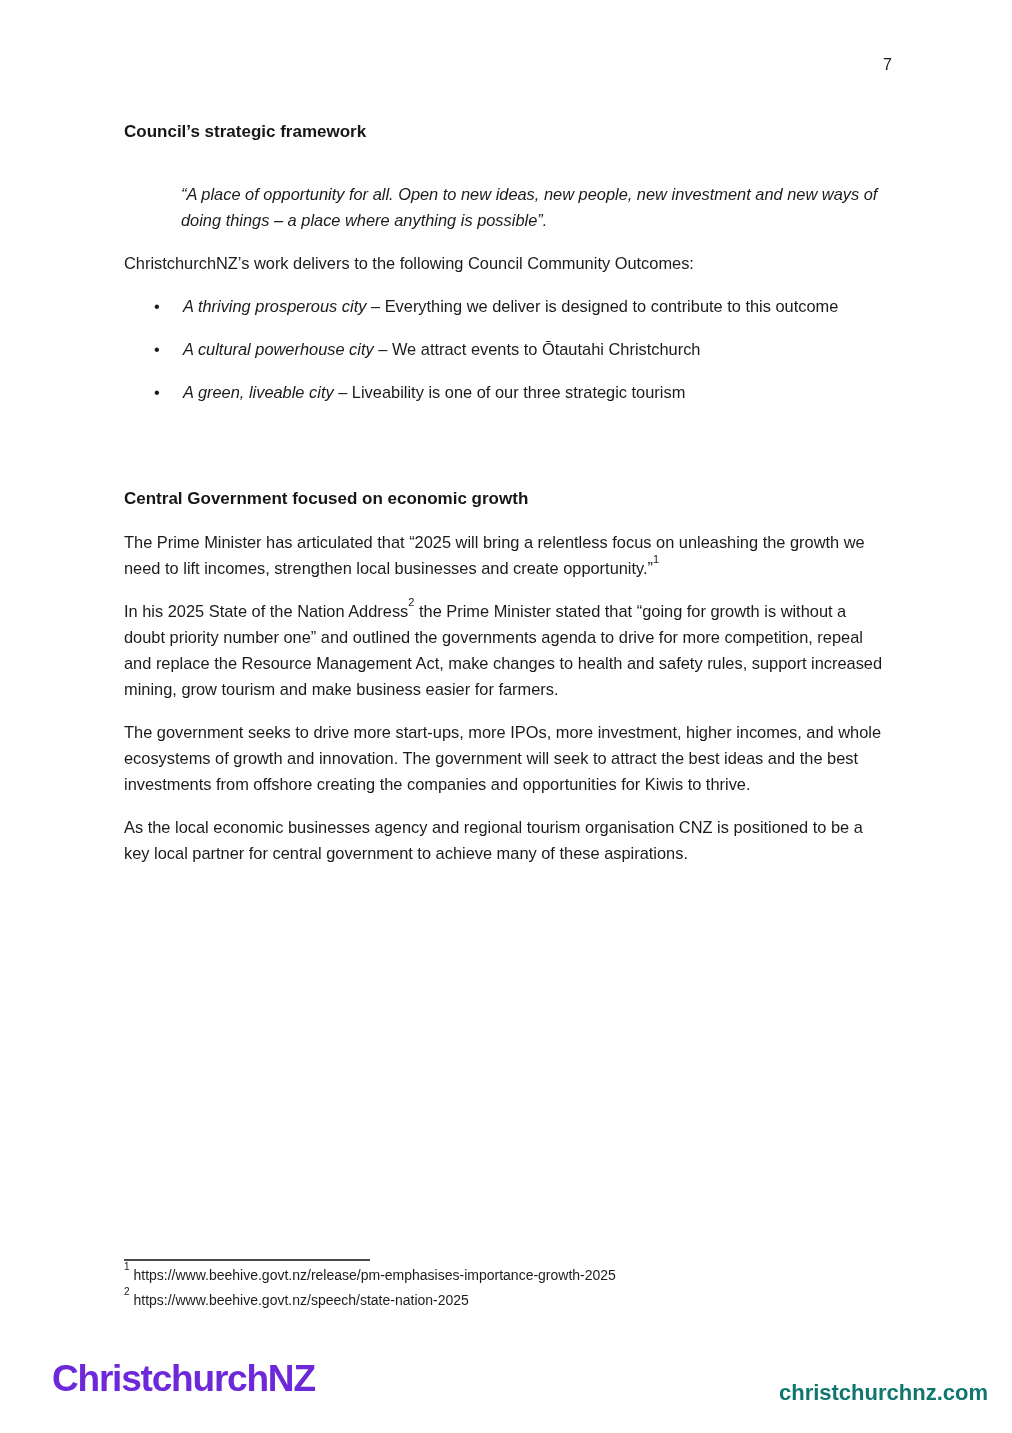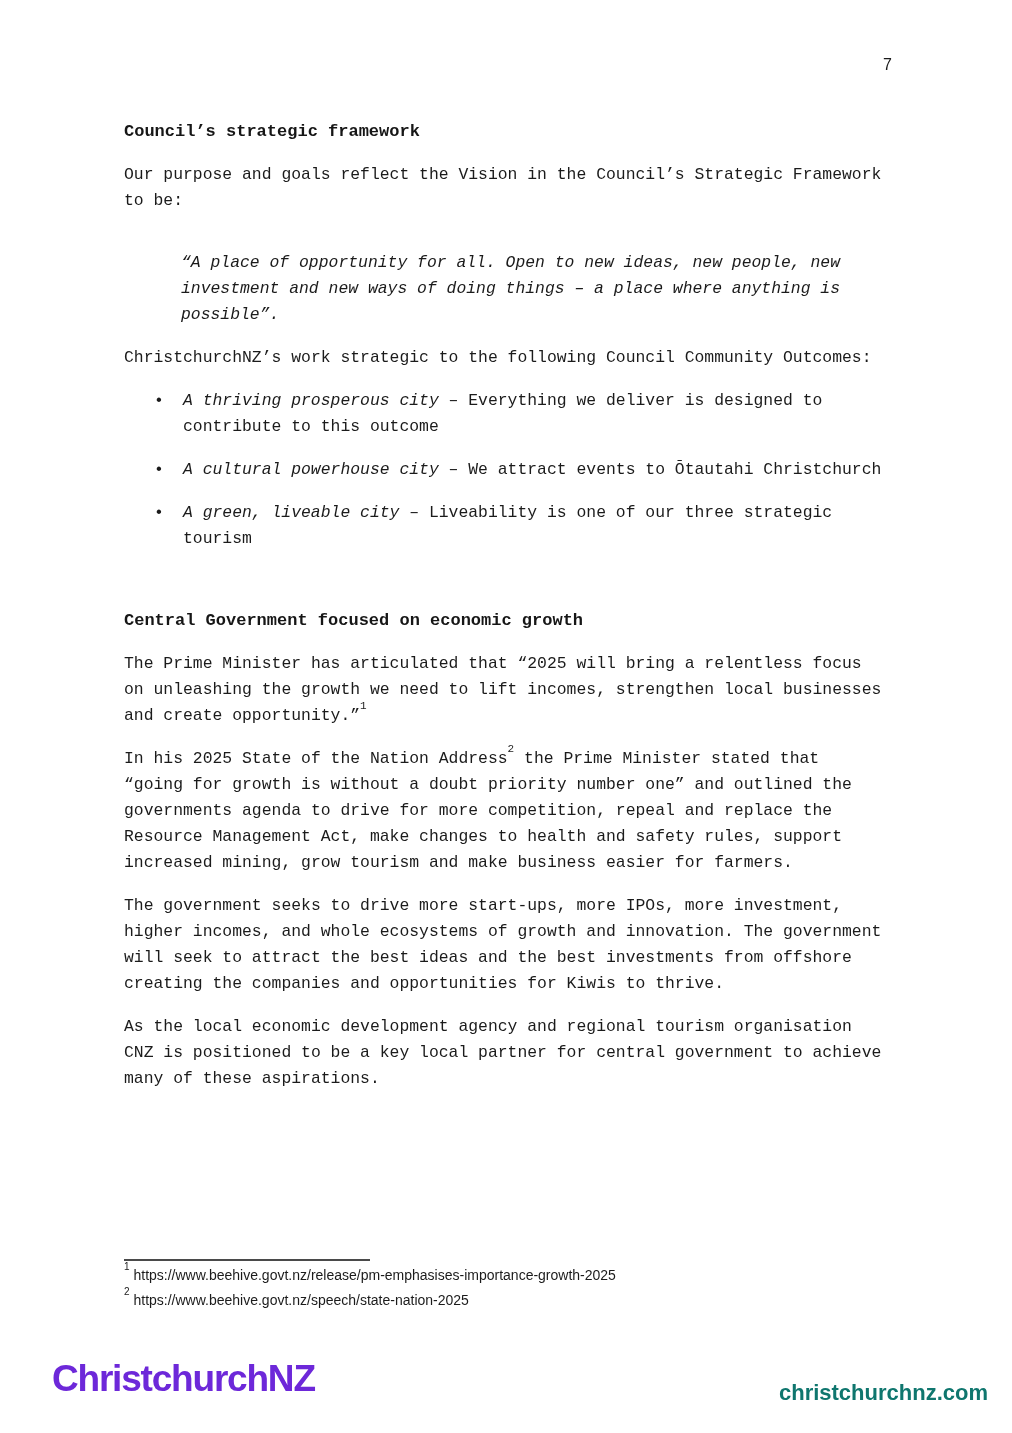--- a/index.html
+++ b/index.html
@@ -23,32 +23,31 @@
     font-size: 16px;
     line-height: 20px;
   }
   .content {
     position: absolute;
     left: 124px;
     top: 119px;
     width: 762px;
     font-size: 16.4px;
     line-height: 26px;
-    font-family: Liberation Mono, monospace;
   }
   .content > * { margin: 17px 0 0 0; }
   .content > *:first-child { margin-top: 0; }
   h2 {
     font-size: 17px;
     font-weight: bold;
     line-height: 26px;
     margin: 0;
     color: #161616;
   }
-  h2.section-gap { margin-top: 56px; }
+  h2.section-gap { margin-top: 81px; }
   p { margin: 0; }
   .quote {
     margin-left: 57px;
     font-style: italic;
     margin-top: 36px;
   }
   ul.outcomes {
     list-style: none;
     padding: 0;
   }
@@ -112,25 +111,24 @@
 <body>
 
 <div class="page">
 
   <div class="page-number">7</div>
 
   <div class="content">
 
     <h2>Council’s strategic framework</h2>
 
-    <p>Our purpose and goals reflect the Vision in the Council’s Strategic Framework to be:</p>
 
     <p class="quote">“A place of opportunity for all. Open to new ideas, new people, new investment and new ways of doing things – a place where anything is possible”.</p>
 
-    <p>ChristchurchNZ’s work strategic to the following Council Community Outcomes:</p>
+    <p>ChristchurchNZ’s work delivers to the following Council Community Outcomes:</p>
 
     <ul class="outcomes">
       <li>
         <span class="bullet-dot">•</span>
         <span class="it">A thriving prosperous city</span><span> – Everything we deliver is designed to contribute to this outcome</span>
       </li>
       <li>
         <span class="bullet-dot">•</span>
         <span class="it">A cultural powerhouse city</span><span> – We attract events to Ōtautahi Christchurch</span>
       </li>
@@ -141,21 +139,21 @@
     </ul>
 
     <h2 class="section-gap">Central Government focused on economic growth</h2>
 
     <p><span>The Prime Minister has articulated that “2025 will bring a relentless focus on unleashing the growth we need to lift incomes, strengthen local businesses and create opportunity.”</span><sup class="fnref">1</sup></p>
 
     <p><span>In his 2025 State of the Nation Address</span><sup class="fnref">2</sup><span> the Prime Minister stated that “going for growth is without a doubt priority number one” and outlined the governments agenda to drive for more competition, repeal and replace the Resource Management Act, make changes to health and safety rules, support increased mining, grow tourism and make business easier for farmers.</span></p>
 
     <p>The government seeks to drive more start-ups, more IPOs, more investment, higher incomes, and whole ecosystems of growth and innovation. The government will seek to attract the best ideas and the best investments from offshore creating the companies and opportunities for Kiwis to thrive.</p>
 
-    <p>As the local economic development agency and regional tourism organisation CNZ is positioned to be a key local partner for central government to achieve many of these aspirations.</p>
+    <p>As the local economic businesses agency and regional tourism organisation CNZ is positioned to be a key local partner for central government to achieve many of these aspirations.</p>
 
   </div>
 
   <div class="footnotes">
     <div class="fn-rule"></div>
     <div class="fn"><sup>1</sup> <span>https://www.beehive.govt.nz/release/pm-emphasises-importance-growth-2025</span></div>
     <div class="fn"><sup>2</sup> <span>https://www.beehive.govt.nz/speech/state-nation-2025</span></div>
   </div>
 
   <div class="logo">ChristchurchNZ</div>

